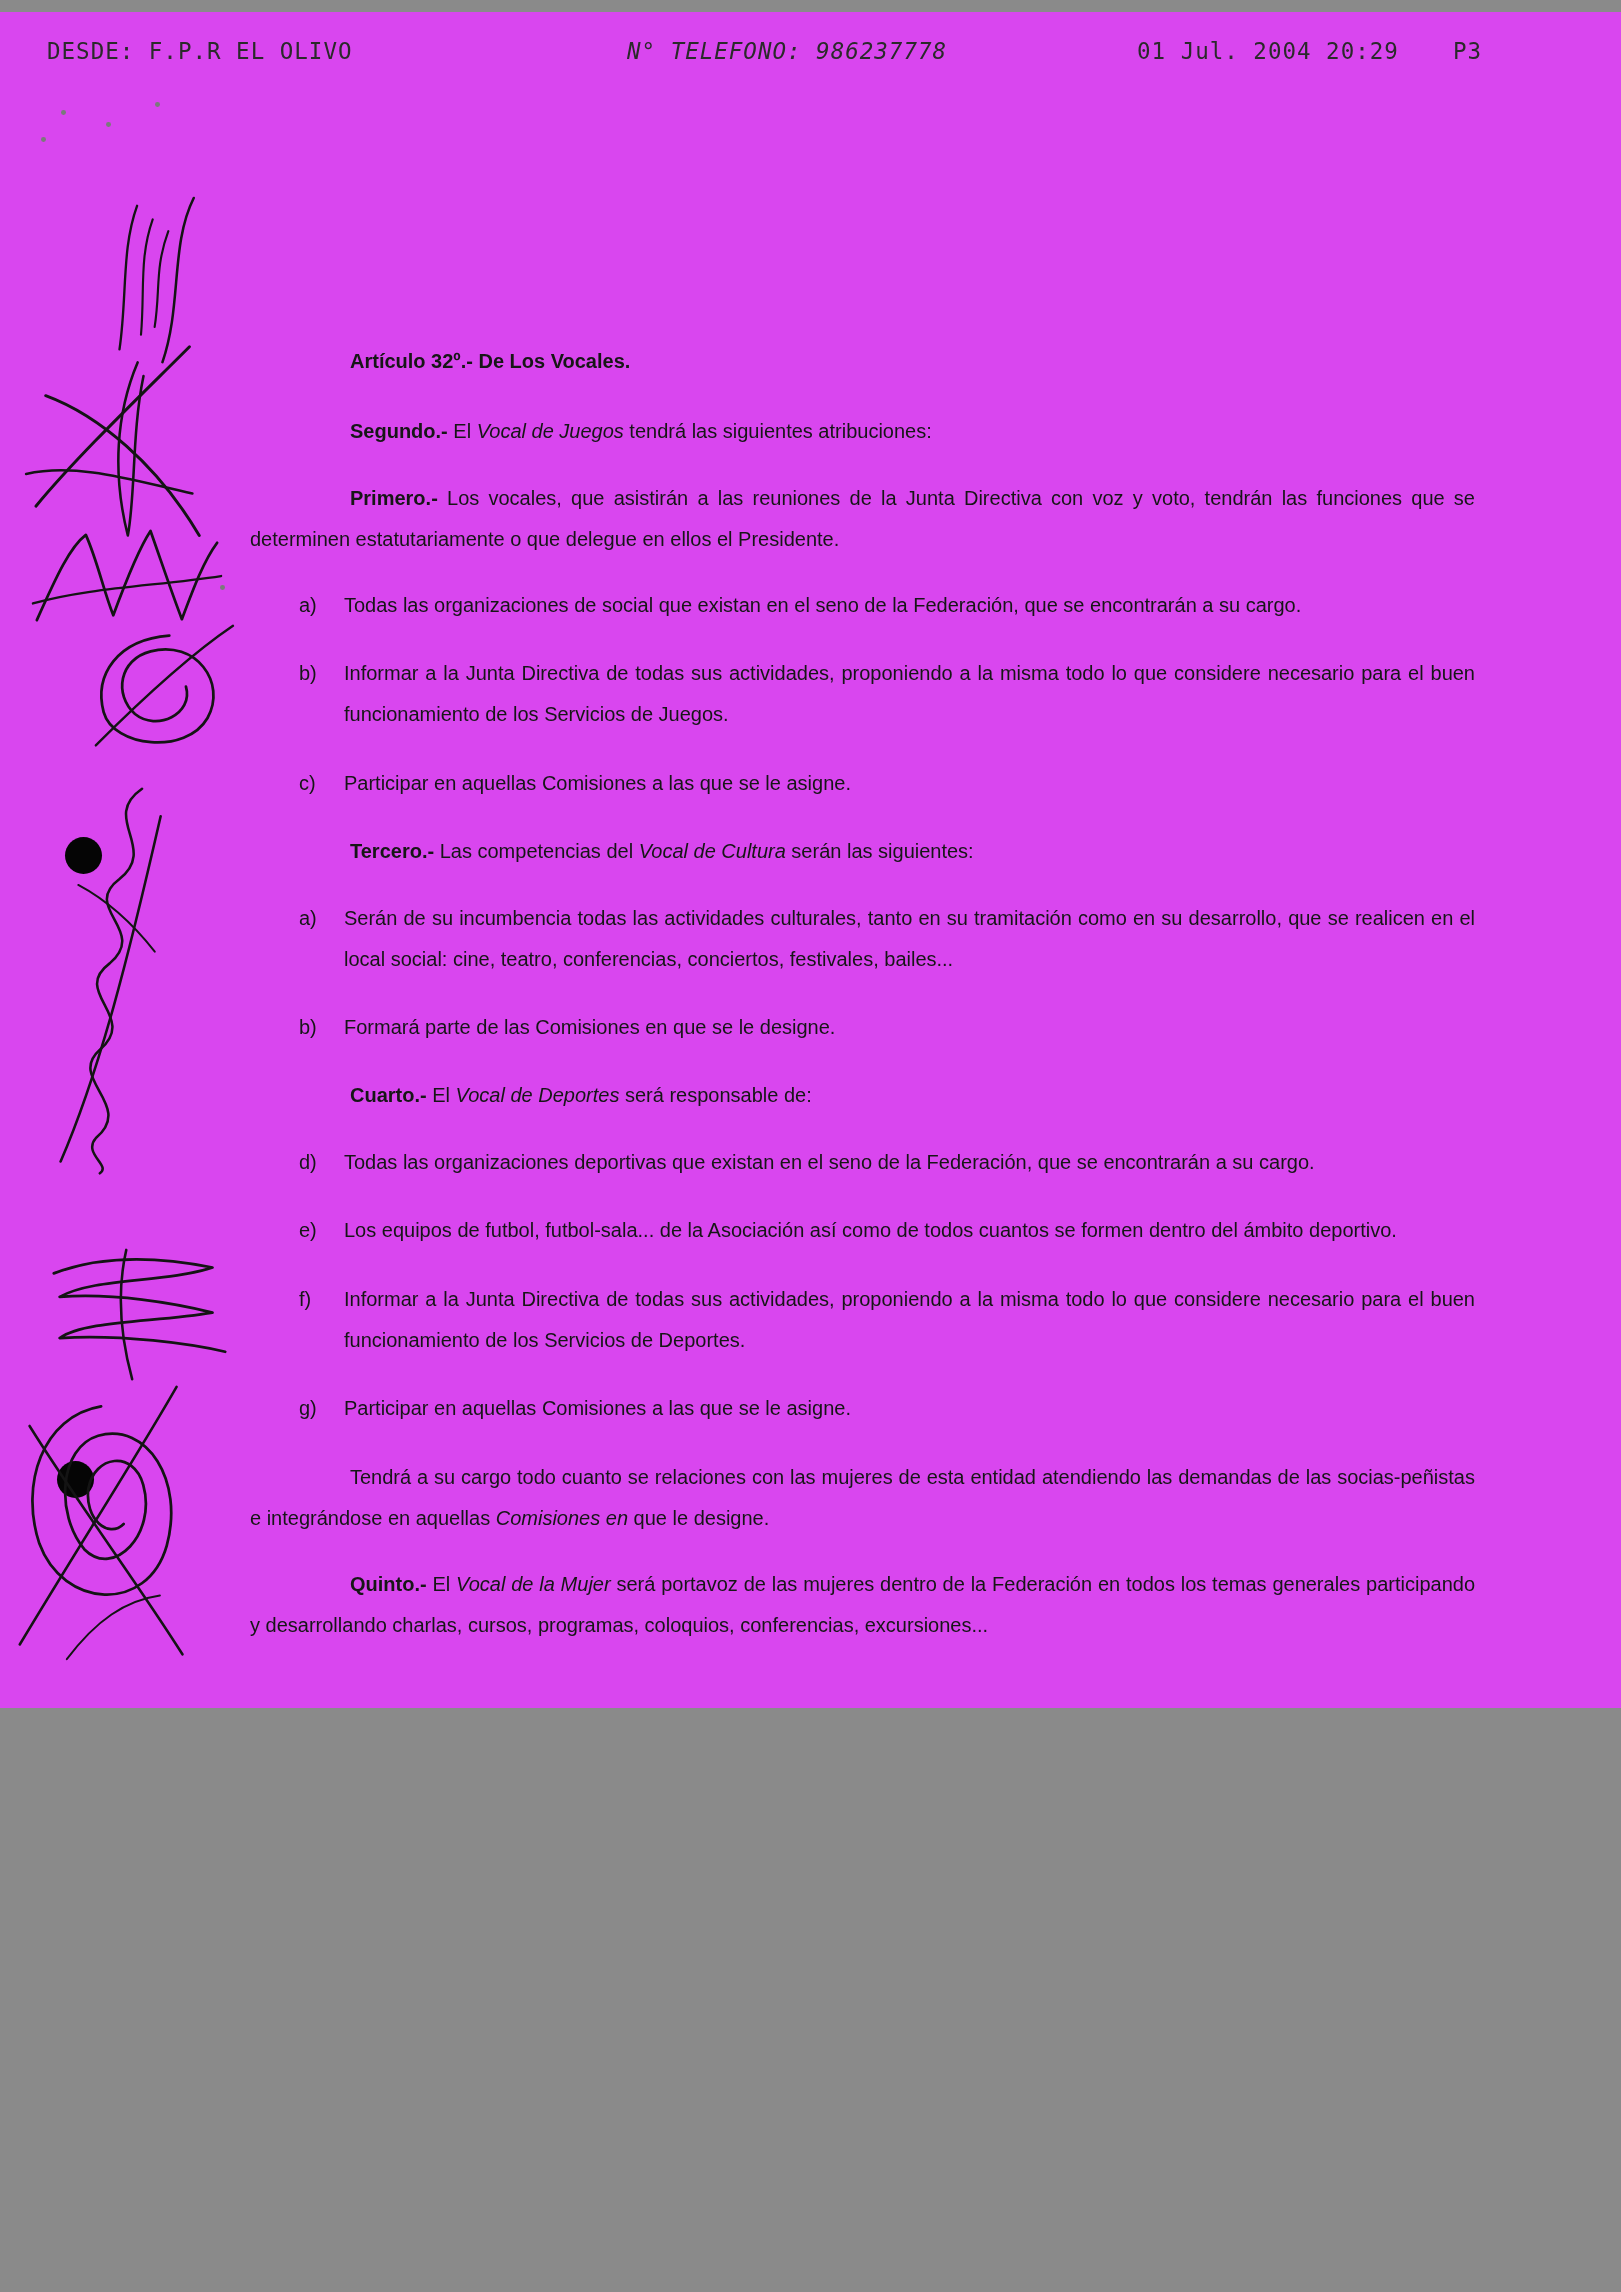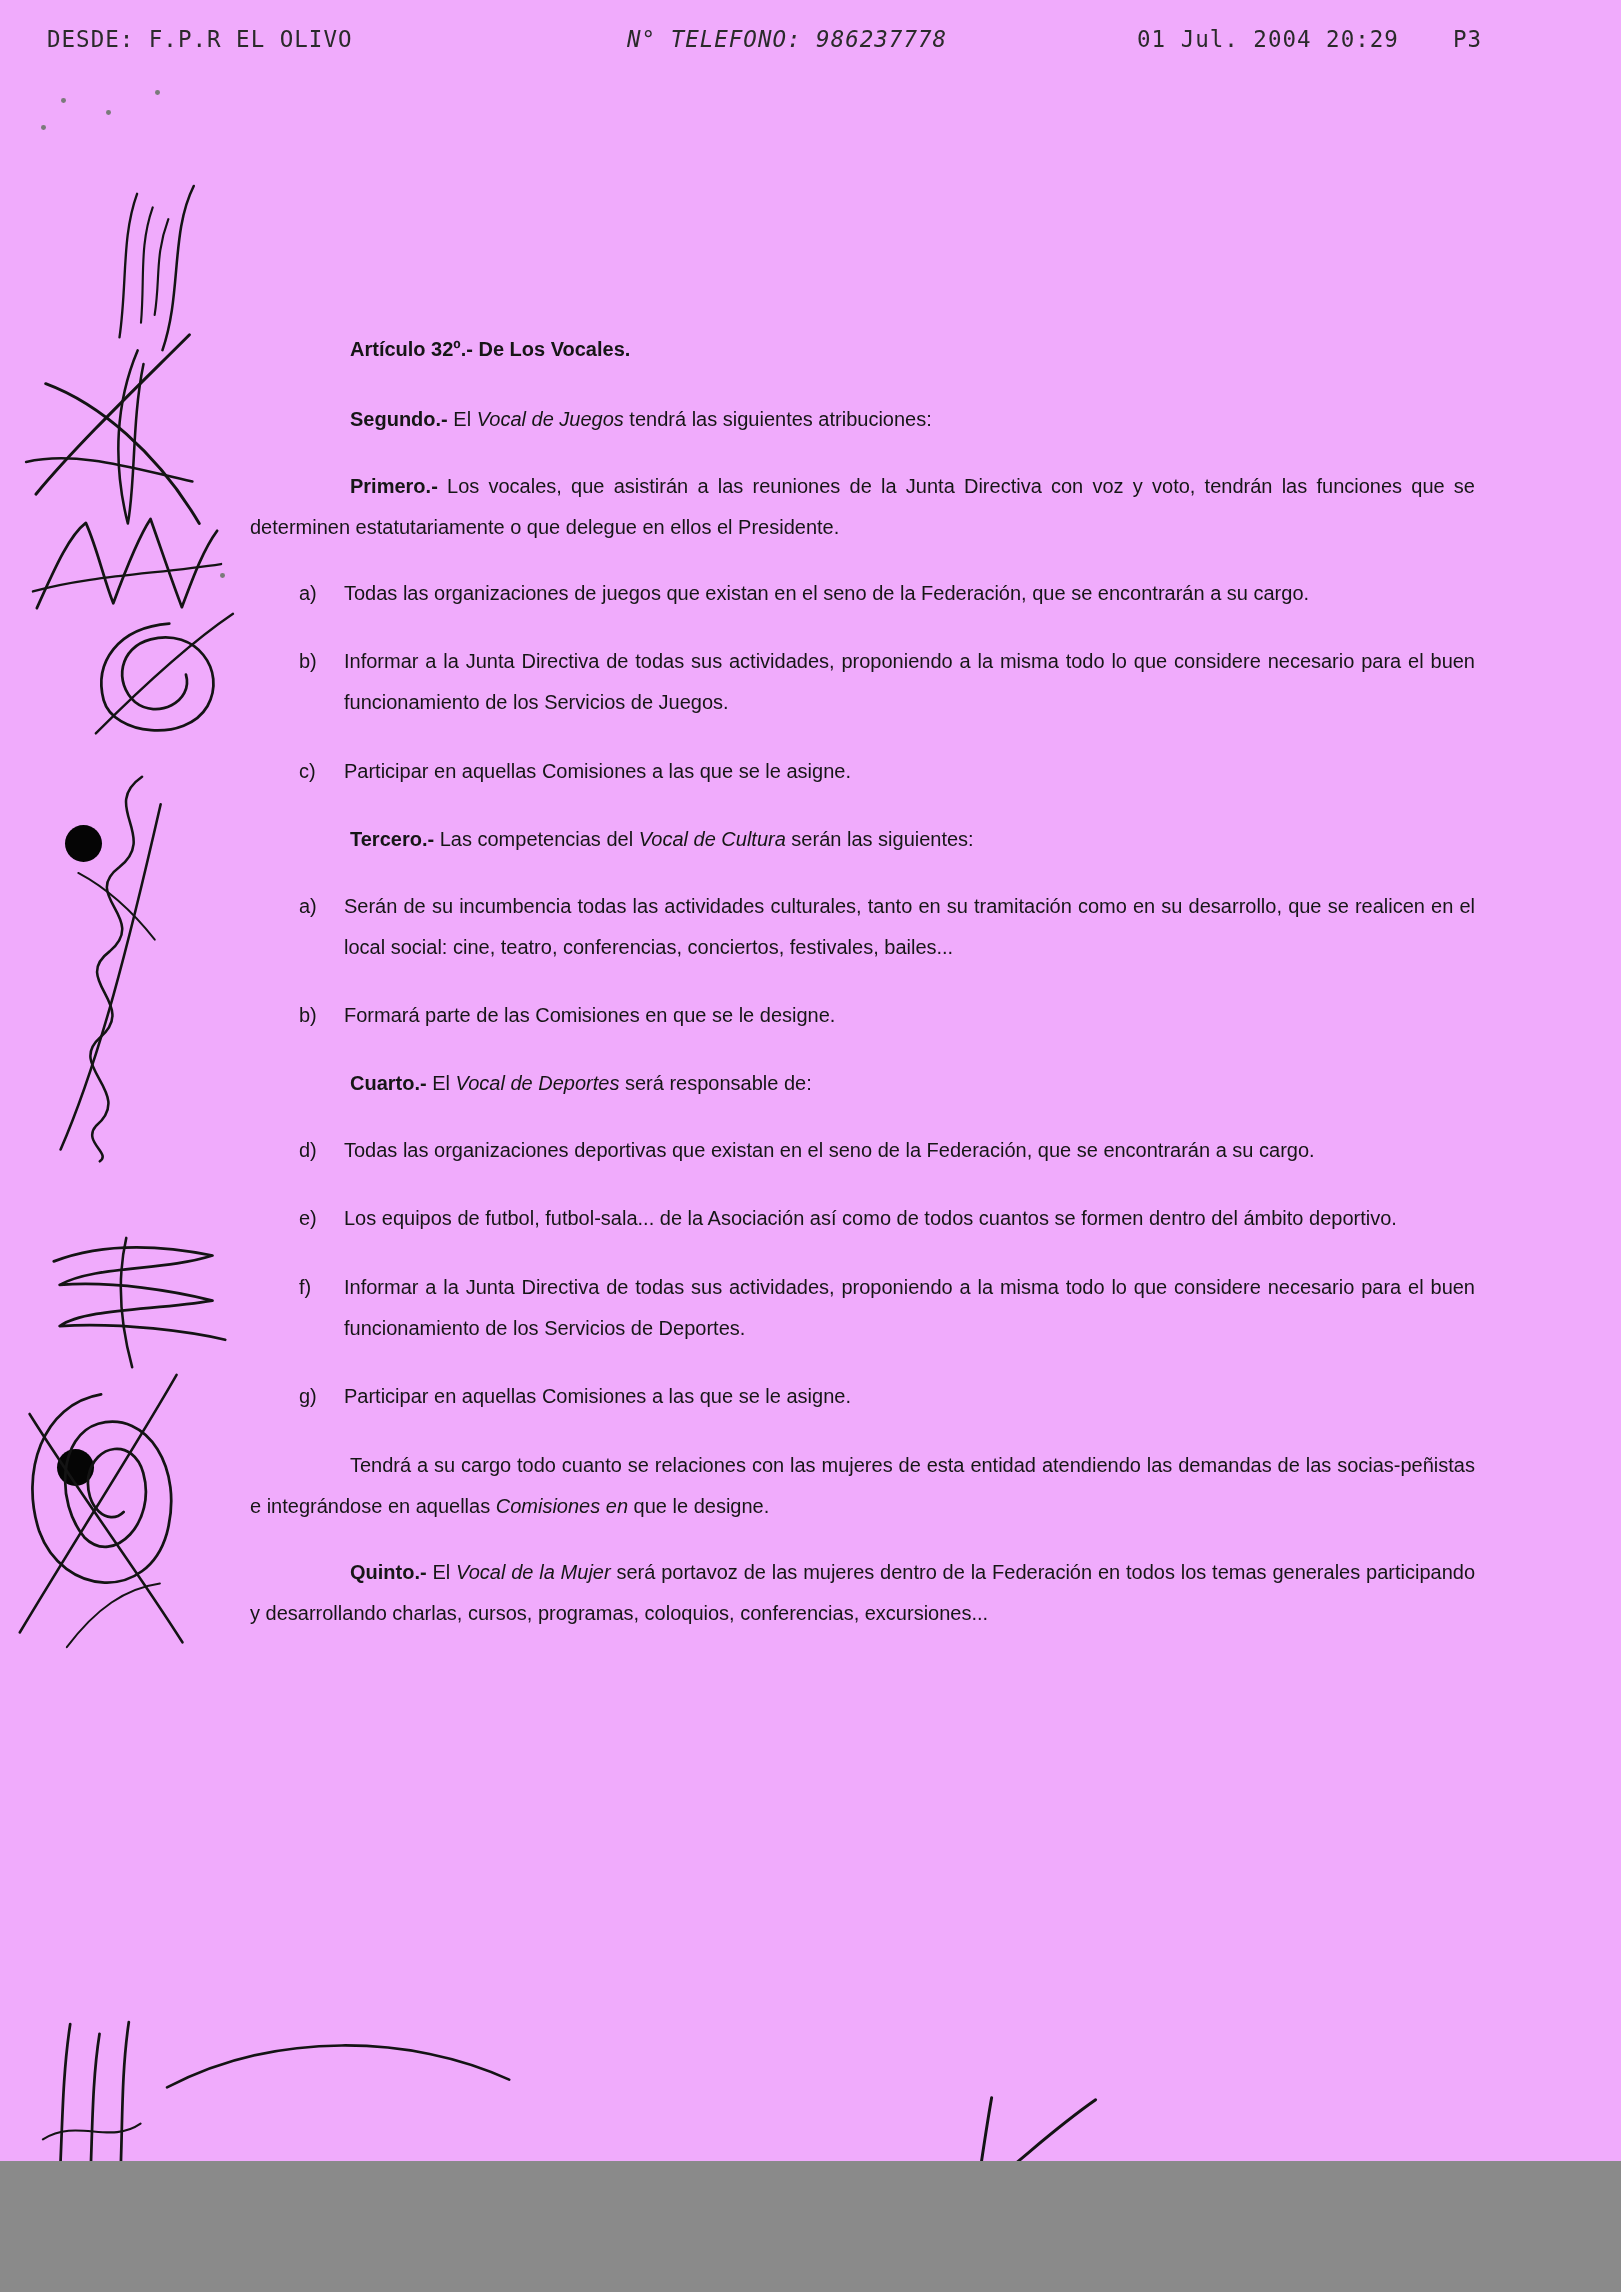--- a/index.html
+++ b/index.html
@@ -1,20 +1,20 @@
 <!DOCTYPE html>
 <html><head>
 <meta charset="utf-8">
 <style>
   html,body{margin:0;padding:0;background:#8a8a8a;}
   .page{
     position:relative;
-    width:1621px;height:2161px;
-    margin:0 auto;
-    background:#f0abfc;
+    width:1621px;height:1696px;
+    margin:12px auto;
+    background:#d946ef;
     font-family:"Liberation Sans",sans-serif;
     color:#161616;
     overflow:hidden;
   }
   
   .fax-header{
     position:absolute;top:25.5px;left:0;width:100%;height:33px;
     font-family:"DejaVu Sans Mono",monospace;
     font-size:22.5px;color:#2a2a2a;letter-spacing:1px;
   }
@@ -66,21 +66,21 @@
   <div class="content">
 
     <p class="doc-title">Artículo 32º.- De Los Vocales.</p>
 
     <p class="para"><span class="bold">Segundo.-</span><span> El </span><span class="italic">Vocal de Juegos</span><span> tendrá las siguientes atribuciones:</span></p>
 
     <p class="para"><span class="bold">Primero.-</span><span> Los vocales, que asistirán a las reuniones de la Junta Directiva con voz y voto, tendrán las funciones que se determinen estatutariamente o que delegue en ellos el Presidente.</span></p>
 
     <div class="item">
       <span class="letter">a)</span>
-      <span class="item-text">Todas las organizaciones de juegos que existan en el seno de la Federación, que se encontrarán a su cargo.</span>
+      <span class="item-text">Todas las organizaciones de social que existan en el seno de la Federación, que se encontrarán a su cargo.</span>
     </div>
     <div class="item">
       <span class="letter">b)</span>
       <span class="item-text">Informar a la Junta Directiva de todas sus actividades, proponiendo a la misma todo lo que considere necesario para el buen funcionamiento de los Servicios de Juegos.</span>
     </div>
     <div class="item">
       <span class="letter">c)</span>
       <span class="item-text">Participar en aquellas Comisiones a las que se le asigne.</span>
     </div>
 

